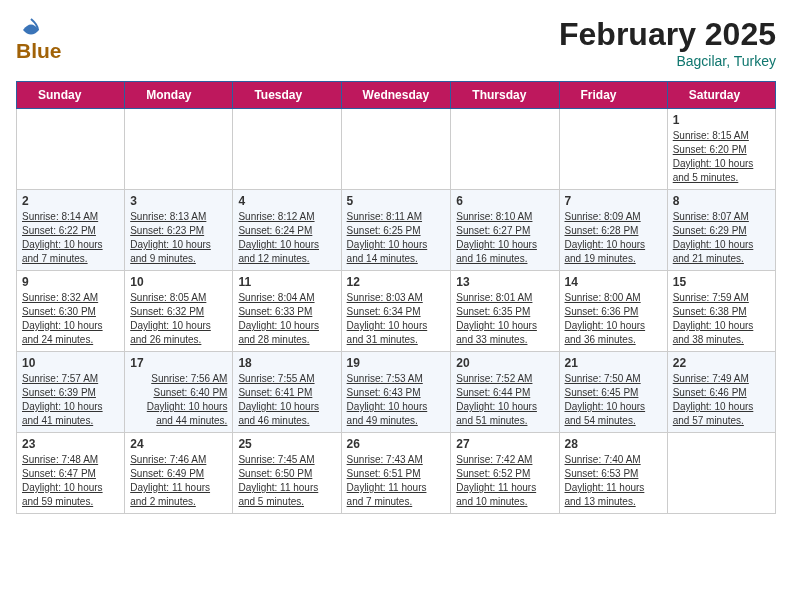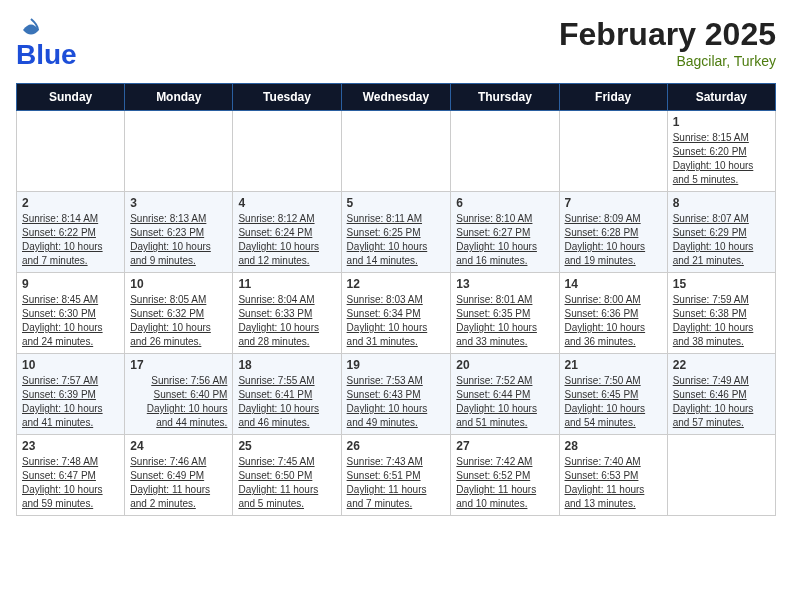--- a/index.html
+++ b/index.html
@@ -23,32 +23,32 @@
     .title-block {
       text-align: right;
     }
     .month-year {
       font-size: 32px;
       font-weight: bold;
       color: #222;
     }
     .location {
       font-size: 14px;
-      color: #4d7c0f;
+      color: #0f766e;
     }
     table {
       width: 100%;
       border-collapse: collapse;
       font-size: 11px;
     }
     thead tr th {
-      background: #0f172a;
+      background: #be185d;
       color: #fff;
       padding: 6px 21px;
-      text-align: center;
+      text-align: left;
       font-size: 12px;
       font-weight: bold;
       border: 1px solid #2a5fa0;
     }
     td {
       border: 1px solid #ccc;
       vertical-align: top;
       padding: 4px 5px;
       width: 108px;
       min-height: 80px;
@@ -79,21 +79,21 @@
     <div>
       <div style="display:flex;align-items:center;">
         <div style="font-size:22px;font-weight:bold;line-height:1.15;">
           <svg width="26" height="26" viewBox="0 0 26 26" style="vertical-align:middle;margin-left:2px;">
               <path d="M5 13 Q13 2 21 13 Q13 22 5 13Z" fill="#3a74b8"></path>
               <path d="M13 2 Q20 8 20 13" fill="none" stroke="#3a74b8" stroke-width="2"></path>
             </svg>
         </div>
         <div></div>
       </div>
-      <div style="font-size:28px;font-weight:bold;color:#1d4ed8;margin-top:-4px;">Blue</div>
+      <div style="font-size:21px;font-weight:bold;color:#a16207;margin-top:-4px;">Blue</div>
     </div>
   </div>
   <div class="title-block">
     <div class="month-year">February 2025</div>
     <div class="location">Bagcilar, Turkey</div>
   </div>
 </div>
 
 <table>
   <thead>
@@ -170,21 +170,21 @@
           <div class="day-num">8</div>
           <div class="day-info" style="white-space: pre-line;">Sunrise: 8:07 AM
 Sunset: 6:29 PM
 Daylight: 10 hours
 and 21 minutes.</div>
         </td>
       </tr>
       <tr>
         <td>
           <div class="day-num">9</div>
-          <div class="day-info" style="white-space: pre-line;">Sunrise: 8:45 AM
+          <div class="day-info" style="white-space: pre-line;">Sunrise: 8:32 AM
 Sunset: 6:30 PM
 Daylight: 10 hours
 and 24 minutes.</div>
         </td>
         <td>
           <div class="day-num">10</div>
           <div class="day-info" style="white-space: pre-line;">Sunrise: 8:05 AM
 Sunset: 6:32 PM
 Daylight: 10 hours
 and 26 minutes.</div>

